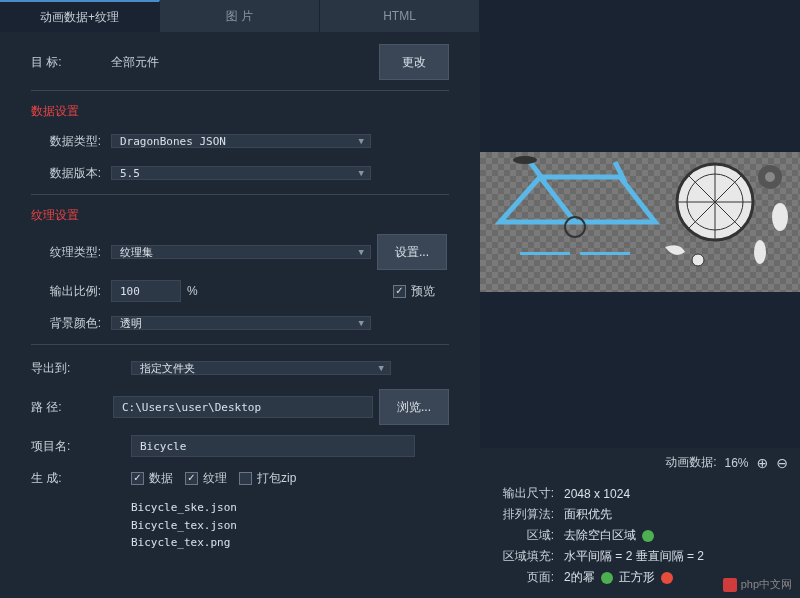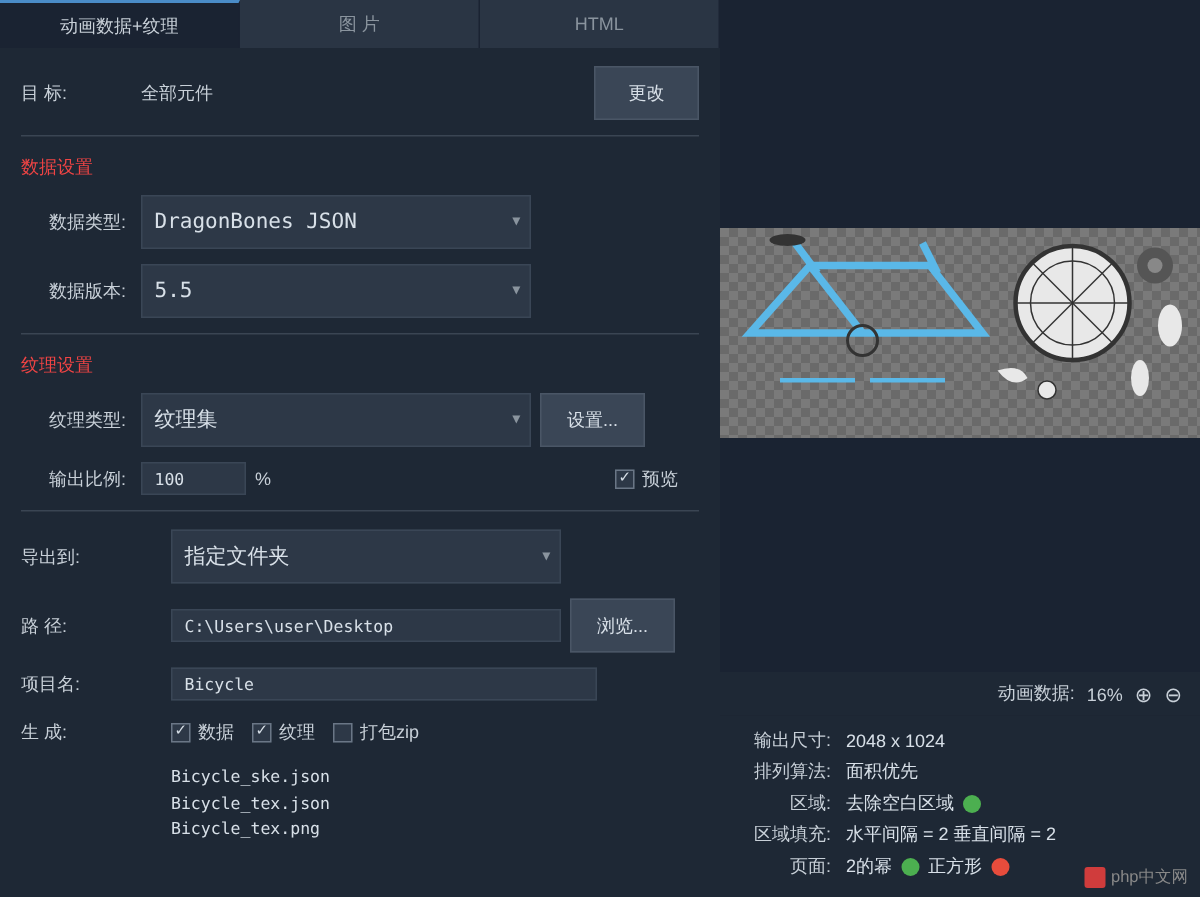--- a/index.html
+++ b/index.html
@@ -5,30 +5,30 @@
 * { box-sizing: border-box; margin: 0; padding: 0; }
 body { background: #1a2332; color: #c8d0d8; font-family: "Microsoft YaHei", sans-serif; font-size: 12px; width: 800px; height: 598px; overflow: hidden; position: relative; }
 .main { display: flex; height: 100%; }
 .left-panel { width: 480px; background: #1e2835; display: flex; flex-direction: column; }
 .right-panel { flex: 1; background: #1a2332; display: flex; flex-direction: column; }
 
 .tabs { display: flex; height: 32px; }
 .tab { flex: 1; display: flex; align-items: center; justify-content: center; background: #2a3544; color: #8a949e; cursor: pointer; border-right: 1px solid #1a2332; }
 .tab.active { background: #1a2332; color: #c8d0d8; border-top: 2px solid #4a8cc8; }
 
-.content { padding: 12px 14px; flex: 1; }
+.content { padding: 12px 31px; flex: 1; }
 .row { display: flex; align-items: center; margin-bottom: 10px; min-height: 22px; }
 .label { width: 80px; color: #c8d0d8; }
 .label-r { text-align: right; padding-right: 10px; }
 .value { flex: 1; display: flex; align-items: center; gap: 6px; }
 
 .section-header { color: #ef4444; margin: 8px 0 10px 0; }
 hr.sep { border: none; border-top: 1px solid #3a4553; margin: 8px 0 12px 0; }
 
-.select { background: #2d3847; border: 1px solid #3a4656; color: #d8e0e8; height: 36px; padding: 0 22px 0 8px; position: relative; display: flex; align-items: center; font-family: monospace, sans-serif; font-size: 14px; cursor: pointer; }
+.select { background: #2d3847; border: 1px solid #3a4656; color: #d8e0e8; height: 14px; padding: 0 22px 0 8px; position: relative; display: flex; align-items: center; font-family: monospace, sans-serif; font-size: 11px; cursor: pointer; }
 .select::after { content: "▼"; position: absolute; right: 6px; font-size: 9px; color: #8a949e; }
 .select.w-full { width: 260px; }
 .input { background: #2d3847; border: 1px solid #3a4656; color: #d8e0e8; height: 22px; padding: 0 8px; font-family: monospace; font-size: 11px; }
 .btn { background: #3a4656; border: 1px solid #4a5666; color: #d8e0e8; height: 36px; padding: 0 14px; display: inline-flex; align-items: center; justify-content: center; cursor: pointer; }
 
 .checkbox { width: 13px; height: 13px; border: 1px solid #6a7686; background: #2d3847; display: inline-flex; align-items: center; justify-content: center; cursor: pointer; }
 .checkbox.checked::after { content: "✓"; color: #d8e0e8; font-size: 10px; line-height: 1; }
 .cb-row { display: flex; align-items: center; gap: 5px; }
 
 .filelist { margin-left: 100px; font-family: monospace; font-size: 11px; line-height: 1.6; color: #d8e0e8; }
@@ -102,20 +102,26 @@
         <div class="value">
           <input class="input" style="width: 70px;" value="100">
           <span>%</span>
           <span style="flex:1"></span>
           <div class="cb-row">
             <span class="checkbox checked"></span>
             <span>预览</span>
           </div>
           <span style="width:8px"></span>
         </div>
+      </div>
+      <div class="row">
+        <div class="label label-r">背景颜色:</div>
+        <div class="value">
+            <div class="select w-full">透明</div>
+          </div>
       </div>
 
       <hr class="sep">
 
       <div class="row">
         <div class="label">导出到:</div>
         <div class="value">
             <div class="select w-full" style="margin-left:20px">指定文件夹</div>
           </div>
       </div>

